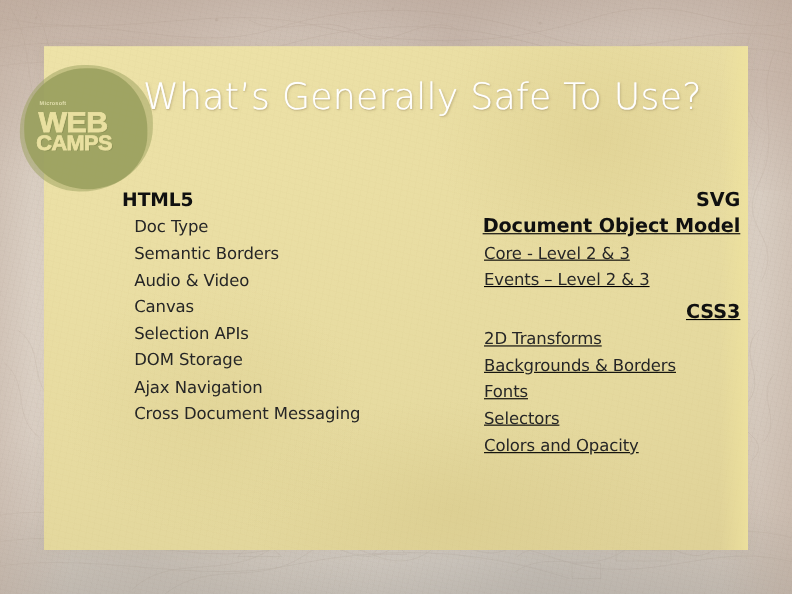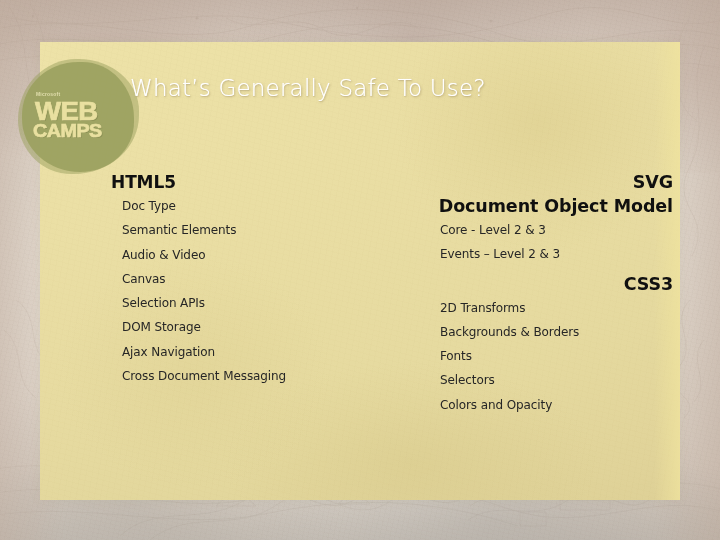--- a/index.html
+++ b/index.html
@@ -168,21 +168,21 @@
 
   
   #title {
     position: absolute;
     left: 130px;
     top: 68px;
     width: 540px;
     z-index: 7;
     font-family: "DejaVu Sans", sans-serif;
     font-weight: 300;
-    font-size: 23px;
+    font-size: 33px;
     line-height: 40px;
     color: #ffffff;
     letter-spacing: 0.2px;
     text-shadow:
       0 0 1px rgba(255,255,255,0.85),
       1px 1px 2px rgba(150,132,86,0.55),
       0 1px 0 rgba(170,150,100,0.25);
   }
 
   
@@ -210,30 +210,30 @@
     white-space: nowrap;
   }
   .g-items {
     margin: 0;
     padding: 0;
     list-style: none;
   }
   .g-item {
     font-family: "DejaVu Sans", sans-serif;
     font-weight: 400;
-    font-size: 12px;
+    font-size: 15px;
     line-height: 24.3px;
     color: #262626;
     letter-spacing: -0.1px;
     white-space: nowrap;
     padding-left: 11px;
   }
   #col-right .g-item { padding-left: 17px; }
   #col-right .g-head { font-size: 17.5px; text-align: right; }
-  #col-right .group + .group { margin-top: 11px; }
+  #col-right .group + .group { margin-top: 11px; text-decoration: underline; }
   #col-right .group.tight + .group.tight { margin-top: 0px; }
   #col-right .g-head.css3 { margin-top: 5px; }
 </style>
 </head>
 <body>
 
 <div id="slide">
 
   <div class="bg-base"></div>
   <div class="bg-lines">
@@ -303,21 +303,21 @@
 
   <div id="title">What’s Generally Safe To Use?</div>
 
   <div id="body-cols">
 
     <div class="col" id="col-left">
       <div class="group">
         <div class="g-head">HTML5</div>
         <ul class="g-items">
           <li class="g-item">Doc Type</li>
-          <li class="g-item">Semantic Elements</li>
+          <li class="g-item">Semantic Borders</li>
           <li class="g-item">Audio &amp; Video</li>
           <li class="g-item">Canvas</li>
           <li class="g-item">Selection APIs</li>
           <li class="g-item">DOM Storage</li>
           <li class="g-item">Ajax Navigation</li>
           <li class="g-item">Cross Document Messaging</li>
         </ul>
       </div>
     </div>
 

